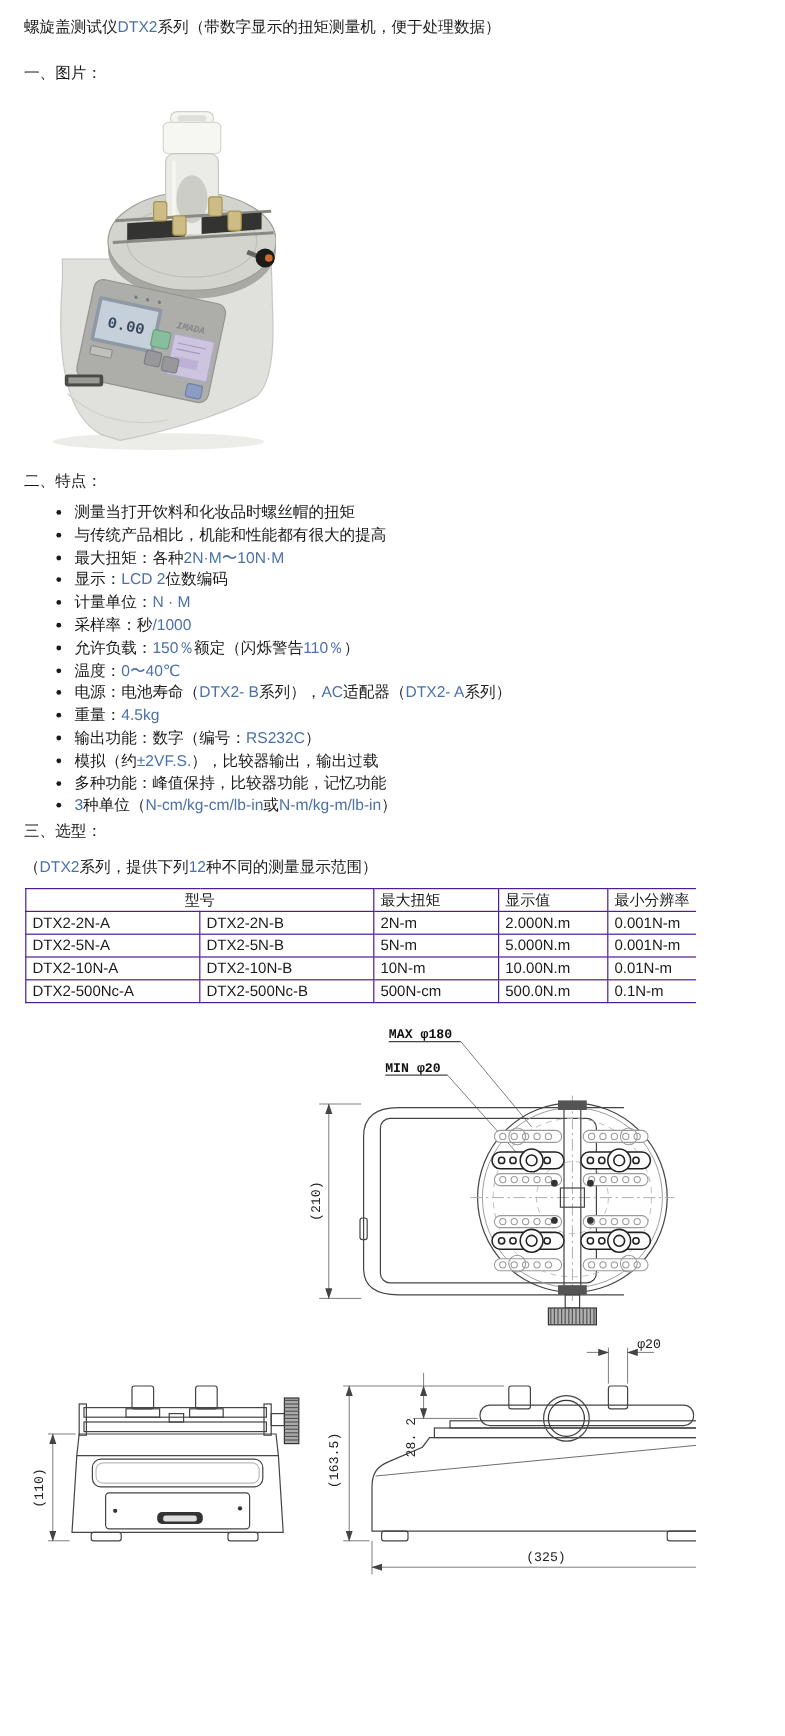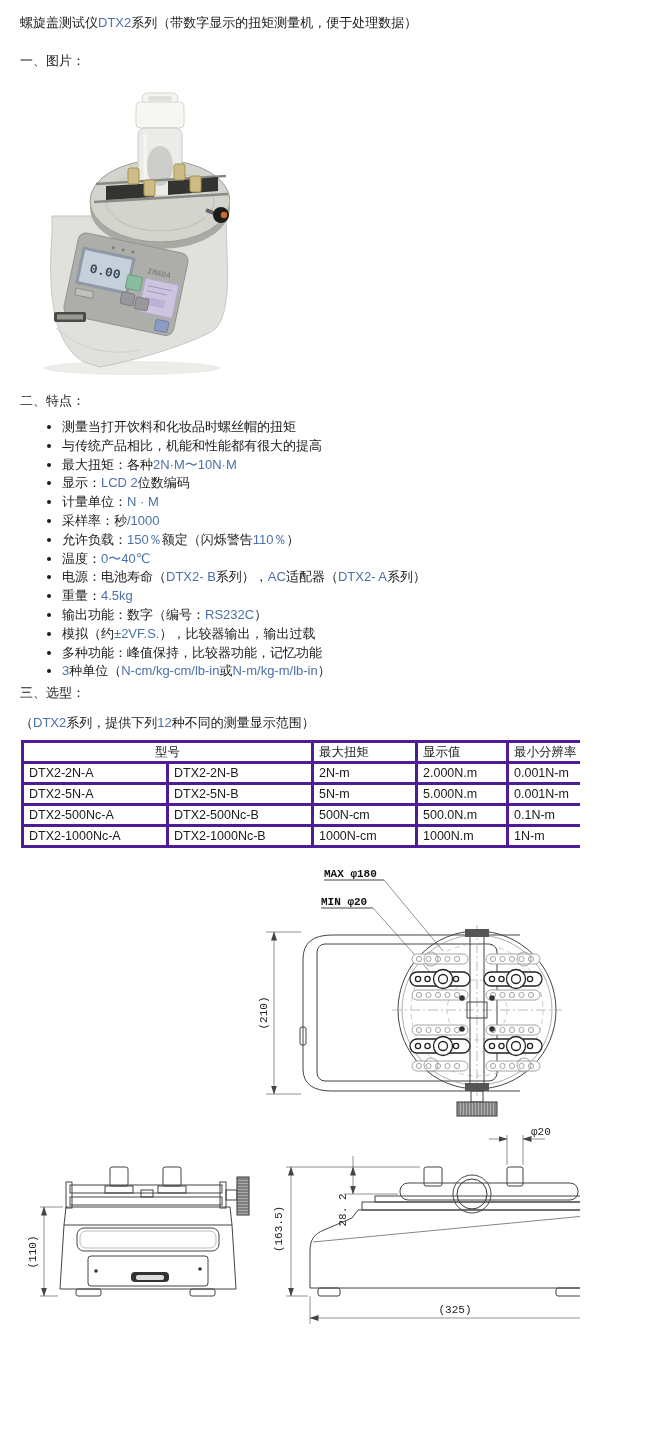--- a/index.html
+++ b/index.html
@@ -13,21 +13,21 @@
   .h{margin:21px 0 0 20px;line-height:17px;}
   .h2{margin:14px 0 0 20px;}
   .h3{margin:3px 0 0 20px;font-family:Liberation Serif, serif;}
   .h4{margin:45px 0 0 20px;}
   .photo-wrap{margin:19px 0 0 20px;width:210px;height:290px;}
   ul.features{margin:9px 0 0 20px;padding:0 0 0 42px;list-style:disc;}
   ul.features li{line-height:18.8px;margin:0;padding:0;}
   .note{margin:13px 17px 0 20px;line-height:17px;}
   table.models{margin:9px 0 0 21px;border-collapse:collapse;table-layout:fixed;width:619px;}
   table.models th,table.models td{
-    border:3px solid #4c1d95;height:18px;padding:0 5px;
+    border:1px solid #4c1d95;height:18px;padding:0 5px;
     font-size:12.5px;font-weight:normal;text-align:left;white-space:nowrap;overflow:hidden;
   }
   table.models th.model-th{text-align:center;}
   .drawings{margin:5px 0 0 0;width:654px;height:507px;}
   svg text{font-family:"Liberation Mono","DejaVu Sans Mono",monospace;}
   .dl{stroke:#444;stroke-width:1;fill:none;}
   .dim{stroke:#777;stroke-width:0.8;fill:none;}
   .cl{stroke:#aaa;stroke-width:0.8;fill:none;stroke-dasharray:10 3 2 3;}
   .dsh{stroke:#bbb;stroke-width:0.8;fill:none;stroke-dasharray:5 4;}
   .lt{stroke:#9a9a9a;stroke-width:0.9;}
@@ -151,32 +151,32 @@
           <td>0.001N-m</td>
         </tr>
         <tr>
           <td>DTX2-5N-A</td>
           <td>DTX2-5N-B</td>
           <td>5N-m</td>
           <td>5.000N.m</td>
           <td>0.001N-m</td>
         </tr>
         <tr>
+          <td>DTX2-10N-A</td>
+          <td>DTX2-10N-B</td>
+          <td>10N-m</td>
+          <td>10.00N.m</td>
+          <td>0.01N-m</td>
+        </tr>
+        <tr>
           <td>DTX2-500Nc-A</td>
           <td>DTX2-500Nc-B</td>
           <td>500N-cm</td>
           <td>500.0N.m</td>
           <td>0.1N-m</td>
-        </tr>
-        <tr>
-          <td>DTX2-1000Nc-A</td>
-          <td>DTX2-1000Nc-B</td>
-          <td>1000N-cm</td>
-          <td>1000N.m</td>
-          <td>1N-m</td>
         </tr>
       </tbody>
   </table>
 
 
   <div class="drawings">
     <svg width="654" height="507" viewBox="0 940 654 507">
       <defs>
         <marker id="ae" markerWidth="10" markerHeight="8" refX="8.5" refY="3" orient="auto" markerUnits="userSpaceOnUse">
           <path d="M0,0 L9,3 L0,6 Z" fill="#444"></path>

